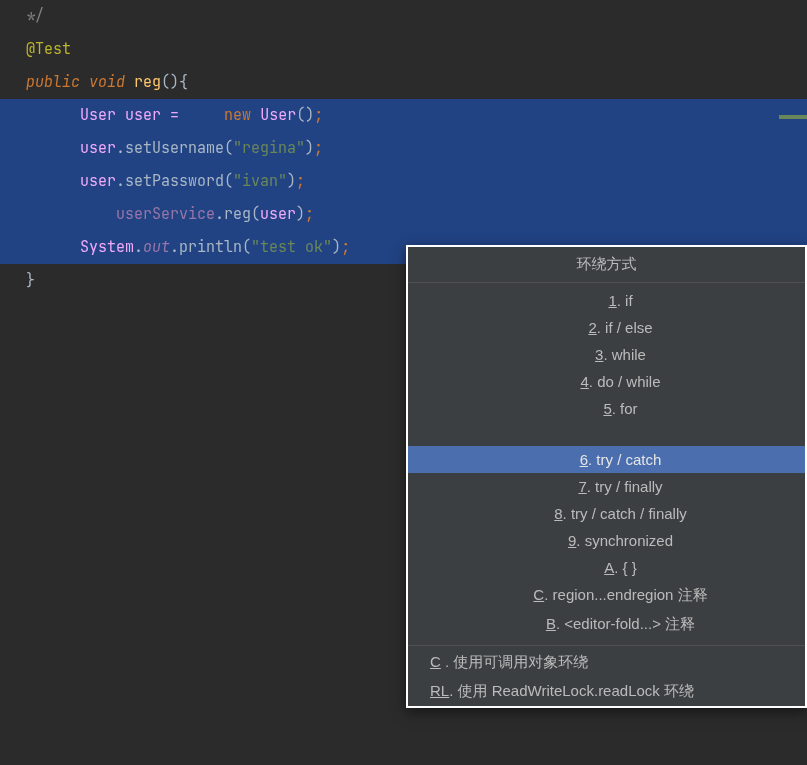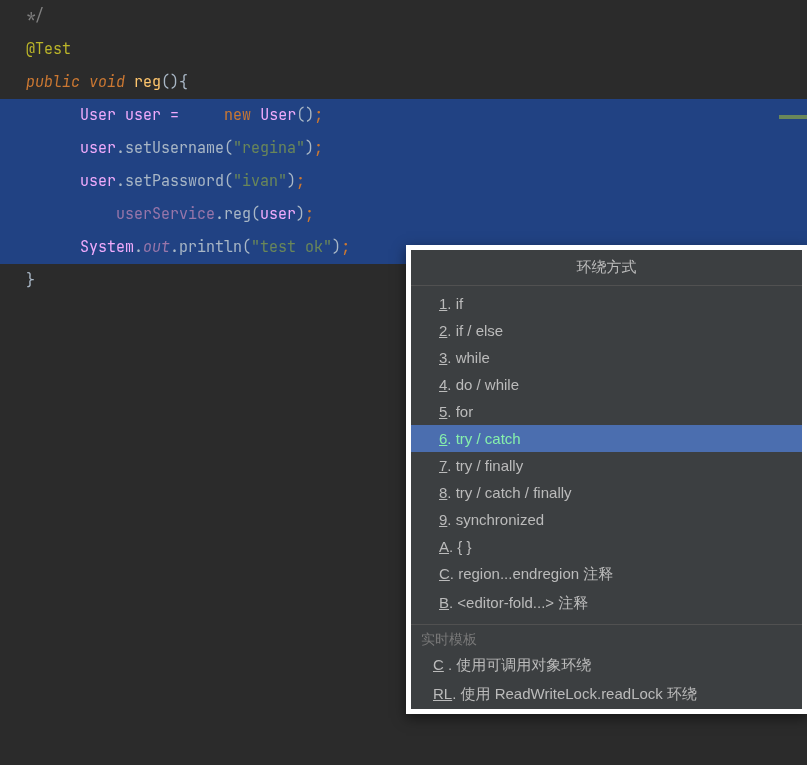--- a/index.html
+++ b/index.html
@@ -56,44 +56,46 @@
       height: 4px;
       background: #6a8759;
     }
 
     .popup {
       position: absolute;
       left: 406px;
       top: 245px;
       width: 401px;
       background: #3c3f41;
-      border: 5px solid #ffffff;
+      border: 2px solid #ffffff;
       box-shadow: 0 4px 12px rgba(0,0,0,0.5);
       font-family: -apple-system, 'Segoe UI', 'Microsoft YaHei', sans-serif;
       font-size: 15px;
       color: #bbbbbb;
     }
     .popup-title {
       text-align: center;
       padding: 8px 0;
       color: #bbbbbb;
       border-bottom: 1px solid #515151;
       font-size: 15px;
     }
     .popup-list {
       padding: 4px 0;
     }
     .popup-item {
       padding: 5px 0 5px 28px;
       cursor: pointer;
       color: #bbbbbb;
+      text-align: center;
     }
     .popup-item.selected {
       background: #4b6eaf;
-      color: #86efac;
+      color: #e5e5e5;
+      margin-top: 24px;
     }
     .mnemonic {
       text-decoration: underline;
     }
     .popup-separator {
       border-top: 1px solid #515151;
       margin: 2px 0;
     }
     .popup-section {
       padding: 4px 10px 2px 10px;
@@ -138,16 +140,15 @@
     <div class="popup-item"><span class="mnemonic">5</span><span>. for</span></div>
     <div class="popup-item selected"><span class="mnemonic">6</span><span>. try / catch</span></div>
     <div class="popup-item"><span class="mnemonic">7</span><span>. try / finally</span></div>
     <div class="popup-item"><span class="mnemonic">8</span><span>. try / catch / finally</span></div>
     <div class="popup-item"><span class="mnemonic">9</span><span>. synchronized</span></div>
     <div class="popup-item"><span class="mnemonic">A</span><span>. { }</span></div>
     <div class="popup-item"><span class="mnemonic">C</span><span>. region...endregion 注释</span></div>
     <div class="popup-item"><span class="mnemonic">B</span><span>. &lt;editor-fold...&gt; 注释</span></div>
   </div>
   <div class="popup-separator"></div>
-  <div class="popup-section">实时模板</div>
   <div class="popup-template-item"><span class="mnemonic">C</span><span> . 使用可调用对象环绕</span></div>
   <div class="popup-template-item"><span class="mnemonic">RL</span><span>. 使用 ReadWriteLock.readLock 环绕</span></div>
 </div>
 
 </body></html>

